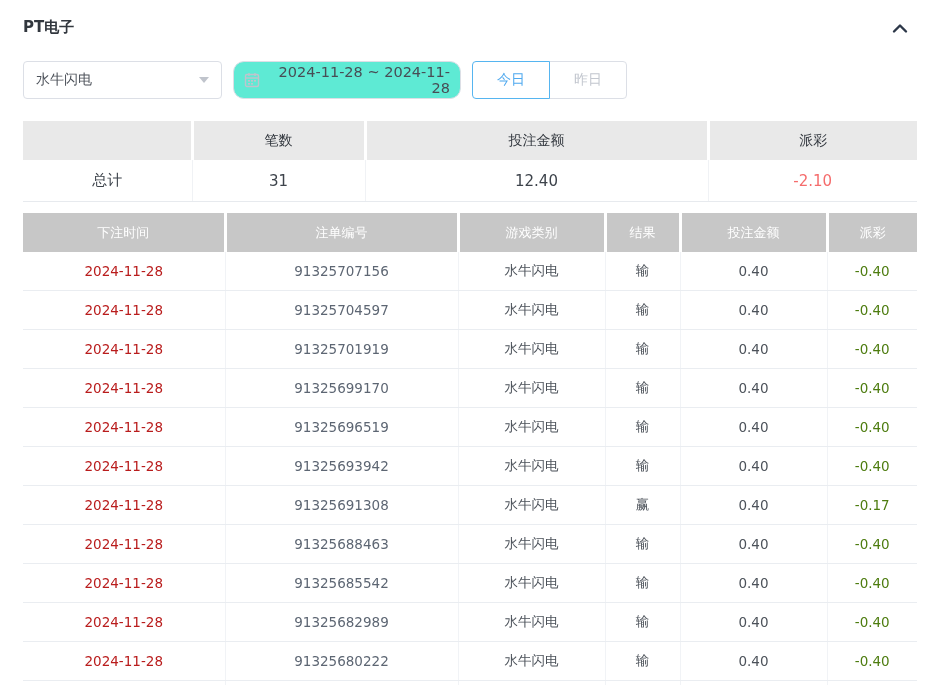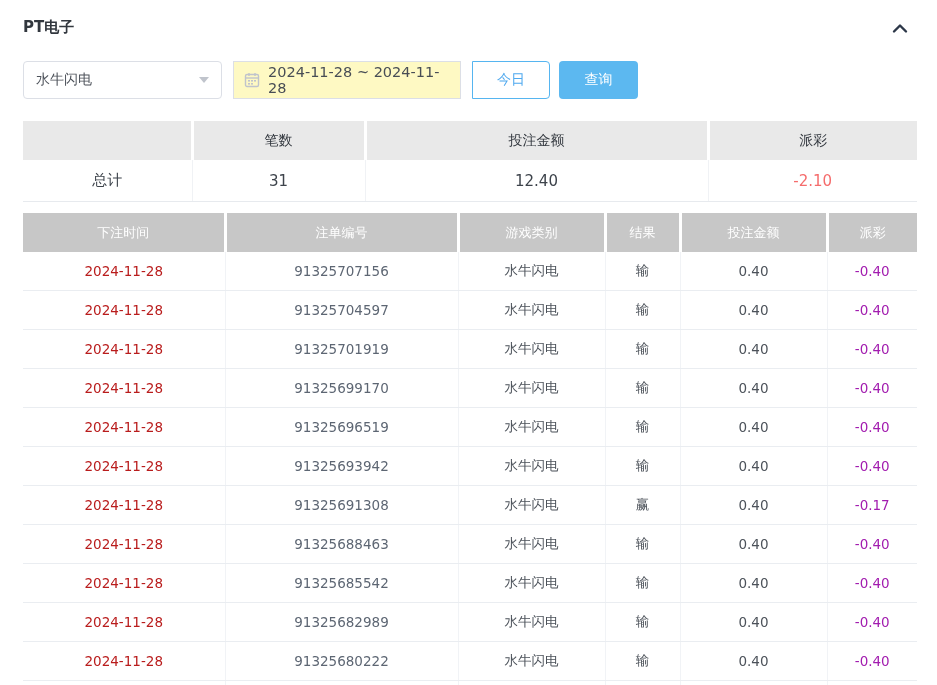--- a/index.html
+++ b/index.html
@@ -17,22 +17,22 @@
   .select-box{
     width:199px;height:38px;border:1px solid #dcdfe6;border-radius:4px;box-sizing:border-box;
     display:flex;align-items:center;justify-content:space-between;padding:0 12px;cursor:pointer;background:#fff;
   }
   .select-value{font-size:14px;color:#4c5159;}
   .caret-down{
     width:0;height:0;border-left:5px solid transparent;border-right:5px solid transparent;
     border-top:6px solid #c0c4cc;display:inline-block;
   }
   .date-box{
-    width:228px;height:38px;border:1px solid #dcdfe6;border-radius:0;box-sizing:border-box;
-    display:flex;align-items:center;padding:0 10px;margin-left:11px;cursor:pointer;background:#fef9c3;
+    width:228px;height:38px;border:1px solid #dcdfe6;border-radius:11px;box-sizing:border-box;
+    display:flex;align-items:center;padding:0 10px;margin-left:11px;cursor:pointer;background:#5eead4;text-align:right;
   }
   .cal-icon{display:inline-flex;margin-right:8px;}
   .date-value{font-size:14.5px;color:#484d55;}
   .btn-group{display:flex;margin-left:11px;}
   .seg-btn{
     width:78px;height:38px;box-sizing:border-box;border:1px solid #dcdfe6;background:#fff;
     font-size:14px;color:#c3c7cf;cursor:pointer;margin-left:-1px;padding:0;
     font-family:"DejaVu Sans","Liberation Sans",sans-serif;
   }
   .seg-btn:first-child{border-radius:4px 0 0 4px;margin-left:0;}
@@ -64,21 +64,21 @@
   }
   .detail-table th:first-child{border-left:none;}
   .detail-table td{
     height:38px;text-align:center;font-size:13.5px;padding:0;background:#fff;
     border-bottom:1px solid #eaedf1;border-left:1px solid #f1f3f6;
   }
   .detail-table td:first-child{border-left:none;}
   .detail-table td.c0{color:#b91c1c;}
   .detail-table td.c1{color:#5d6673;}
   .detail-table td.c2,.detail-table td.c3,.detail-table td.c4{color:#4c525a;}
-  .detail-table td.c5{color:#a21caf;}
+  .detail-table td.c5{color:#4d7c0f;}
 </style>
 </head>
 <body>
 
 <div class="page">
   <div class="inner">
 
     <div class="panel-header">
       <h3 class="panel-title">PT电子</h3>
       <span class="collapse-btn">
@@ -106,23 +106,23 @@
             <rect x="10" y="8" width="2" height="1.6" fill="#c0c4cc"></rect>
             <rect x="4" y="11" width="2" height="1.6" fill="#c0c4cc"></rect>
             <rect x="7" y="11" width="2" height="1.6" fill="#c0c4cc"></rect>
           </svg>
         </span>
         <span class="date-value">2024-11-28 ~ 2024-11-28</span>
       </div>
 
       <div class="btn-group">
         <button class="seg-btn active">今日</button>
+        <button class="seg-btn">昨日</button>
       </div>
 
-      <button class="query-btn">查询</button>
     </div>
 
     <table class="summary-table">
       <colgroup>
           <col style="width:169px">
           <col style="width:173px">
           <col style="width:343px">
           <col style="width:209px">
         </colgroup>
       <thead>

